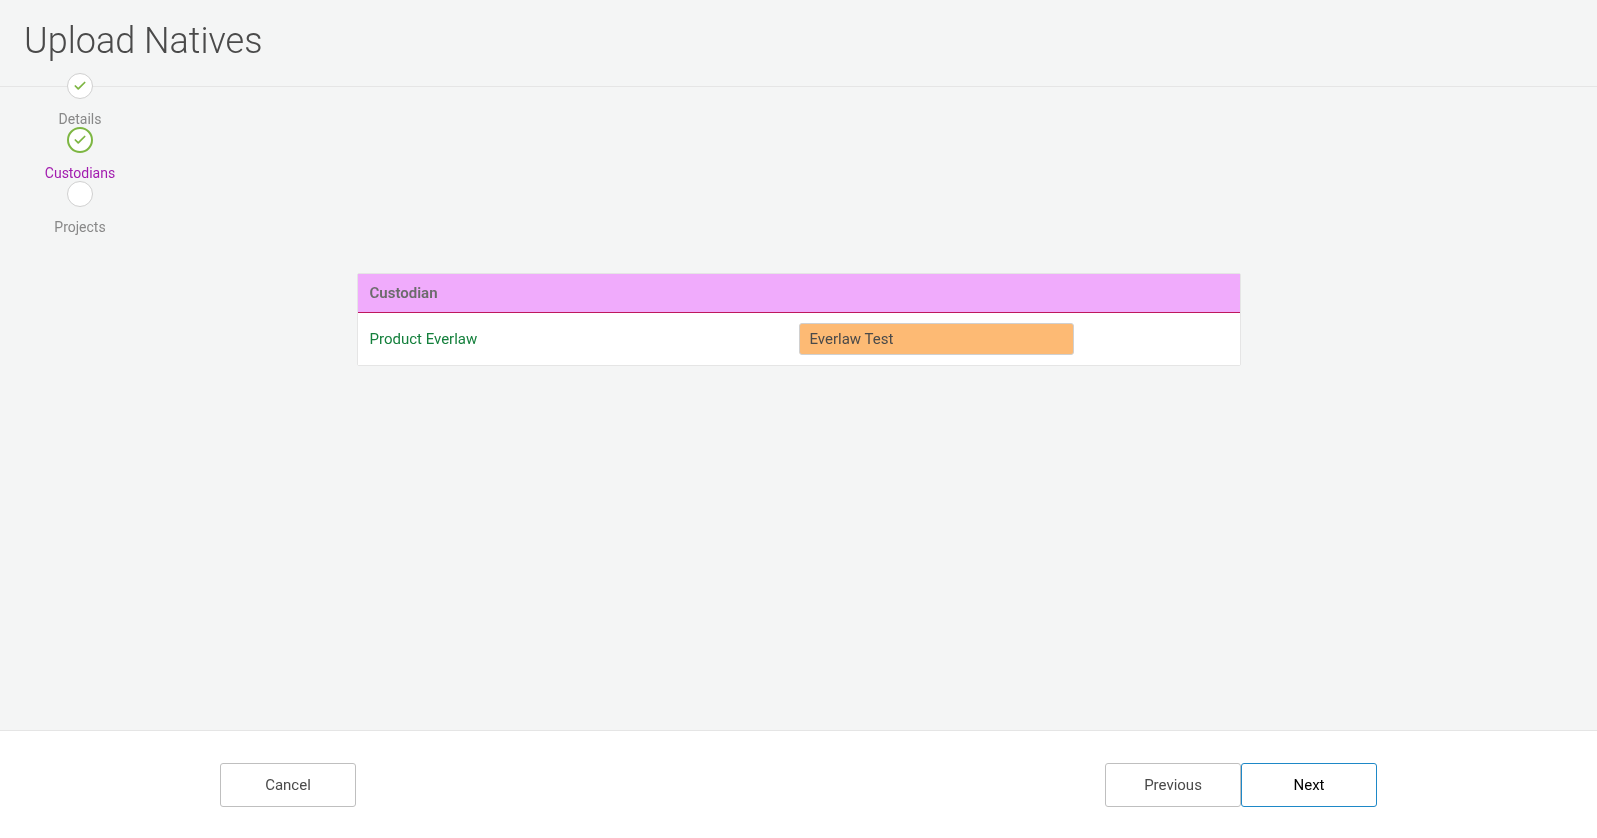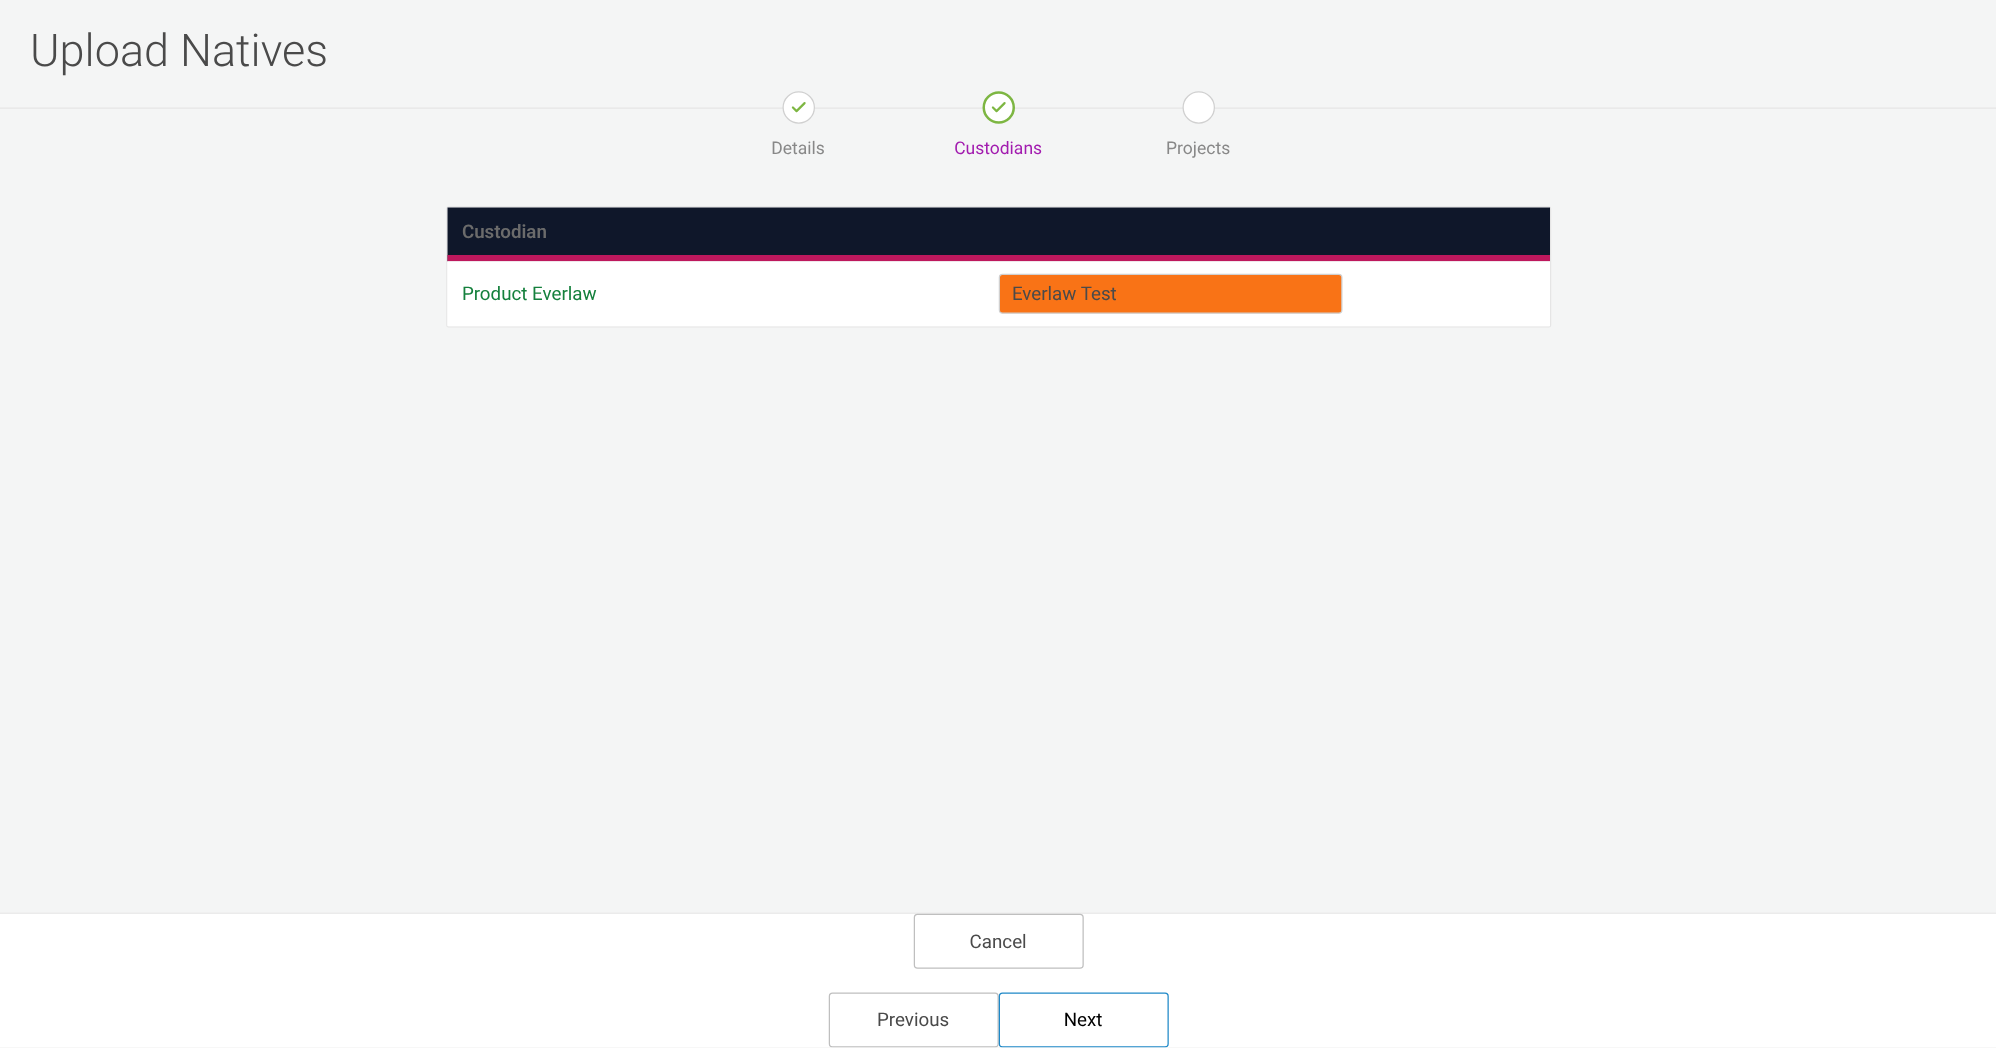--- a/index.html
+++ b/index.html
@@ -30,20 +30,21 @@
       width: 100%;
     }
     .stepper {
       display: flex;
       justify-content: center;
       align-items: flex-start;
       gap: 0;
       padding: 0;
       position: relative;
       margin-top: -14px;
+      flex-direction: column;
     }
     .step {
       display: flex;
       flex-direction: column;
       align-items: center;
       position: relative;
       width: 160px;
     }
     .step-circle {
       width: 26px;
@@ -82,22 +83,22 @@
       margin-top: 38px;
     }
     .table-wrap {
       width: 884px;
       border: 1px solid #e5e5e5;
       border-radius: 2px;
       background: #fff;
     }
     .table-header {
       display: flex;
-      background: #0f172a;
-      border-bottom: 5px solid #be185d;
+      background: #f0abfc;
+      border-bottom: 1px solid #be185d;
       padding: 10px 12px;
       gap: 21px;
     }
     .th {
       font-size: 15px;
       font-weight: 600;
       color: #6b6b6b;
     }
     .th-custodian {
       width: 50%;
@@ -121,35 +122,34 @@
     }
     .display-input {
       width: 275px;
       height: 32px;
       padding: 4px 10px;
       font-size: 15px;
       border: 1px solid #d0d0d0;
       border-radius: 3px;
       color: #4a4a4a;
       font-family: inherit;
-      background: #f97316;
+      background: #fdba74;
     }
     .footer {
       position: absolute;
       bottom: 0;
       left: 0;
       right: 0;
       height: 108px;
       background: #fff;
       border-top: 1px solid #e5e5e5;
       display: flex;
       align-items: center;
       justify-content: space-between;
       padding: 0 220px;
-      flex-direction: column;
     }
     .footer-right {
       display: flex;
     }
     .btn {
       min-width: 136px;
       height: 44px;
       padding: 0 22px;
       font-size: 15px;
       background: #fff;

